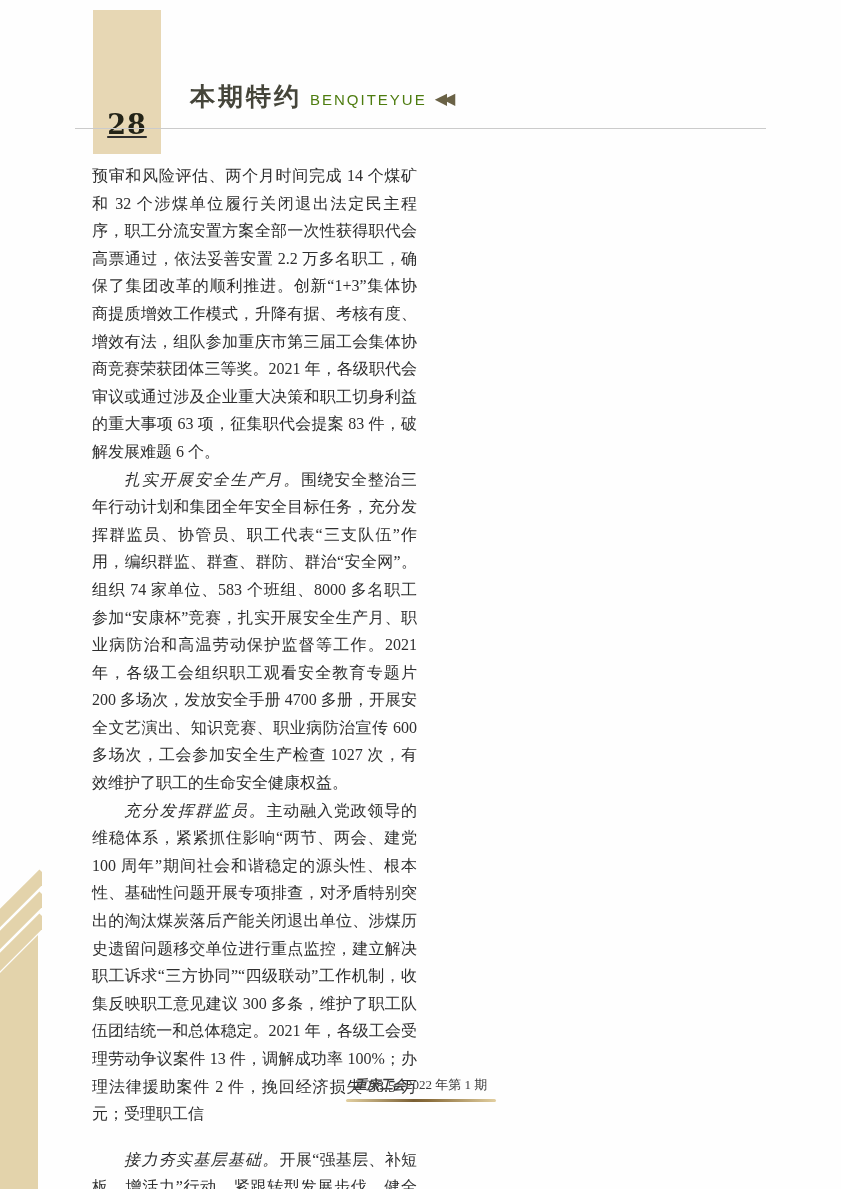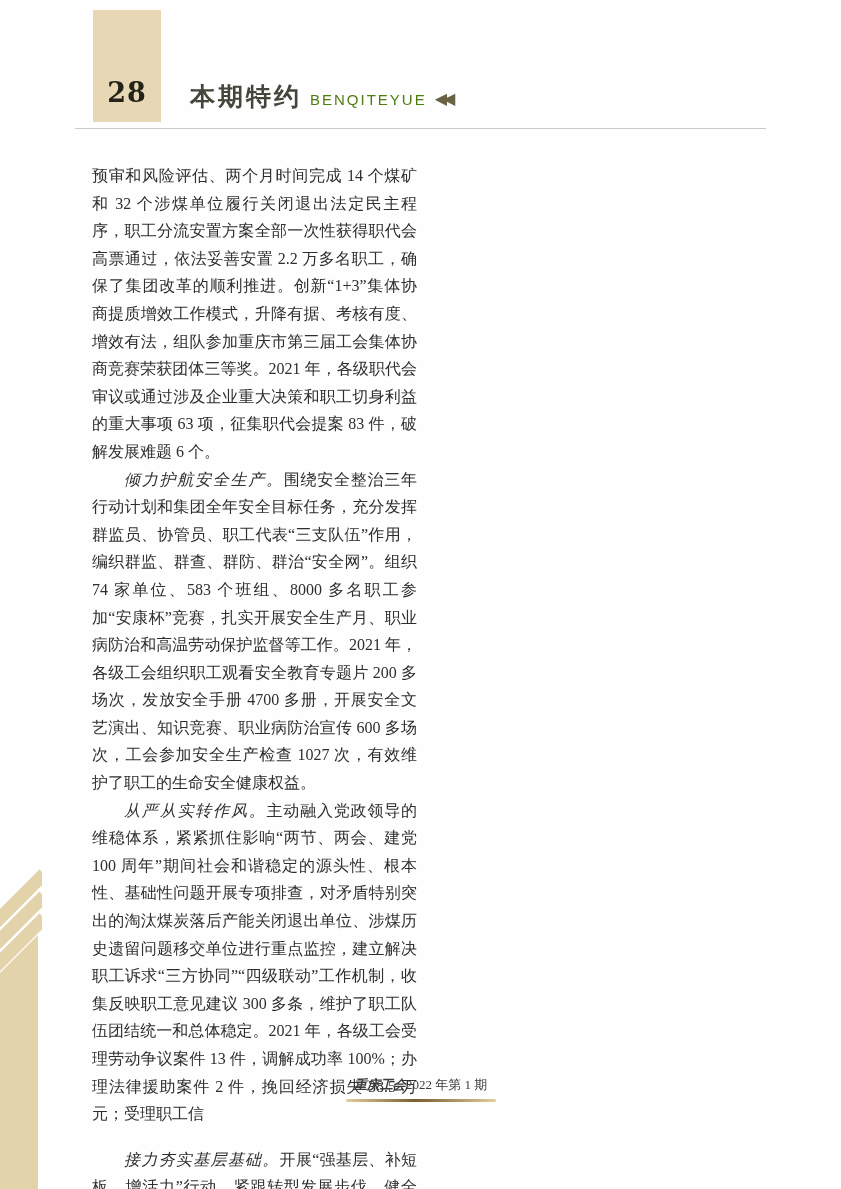--- a/index.html
+++ b/index.html
@@ -8,24 +8,25 @@
     position: relative;
     width: 841px; height: 1189px;
     background: #fefefe;
     overflow: hidden;
     font-family: "Liberation Serif", serif;
     color: #2e2e2e;
   }
   
   .page-num-block {
     position: absolute; left: 93px; top: 10px;
-    width: 68px; height: 112px;
+    width: 68px; height: 144px;
     background: #e7d7b4;
     display: flex; align-items: flex-end; justify-content: center;
     padding-bottom: 14px;
+    text-decoration: underline;
   }
   .page-num {
     font-family: "DejaVu Serif", serif;
     font-weight: bold; font-size: 27px; color: #232317;
     letter-spacing: 1px;
   }
   .header-row {
     position: absolute; left: 190px; top: 80px;
     display: flex; align-items: baseline; gap: 8px;
   }
@@ -111,22 +112,22 @@
   <svg class="deco-svg" width="42" height="327" viewBox="0 0 42 327">
     <line x1="-6" y1="62" x2="44" y2="12" stroke="#e3d3ab" stroke-width="13"></line>
     <line x1="-6" y1="84" x2="44" y2="34" stroke="#e3d3ab" stroke-width="13"></line>
     <line x1="-6" y1="106" x2="44" y2="56" stroke="#e3d3ab" stroke-width="13"></line>
     <polygon points="0,111 38,73 38,327 0,327" fill="#e3d3ab"></polygon>
   </svg>
 
   <div class="columns">
     <div class="col">
       <p><span>预审和风险评估、两个月时间完成 14 个煤矿和 32 个涉煤单位履行关闭退出法定民主程序，职工分流安置方案全部一次性获得职代会高票通过，依法妥善安置 2.2 万多名职工，确保了集团改革的顺利推进。创新“1+3”集体协商提质增效工作模式，升降有据、考核有度、增效有法，组队参加重庆市第三届工会集体协商竞赛荣获团体三等奖。2021 年，各级职代会审议或通过涉及企业重大决策和职工切身利益的重大事项 63 项，征集职代会提案 83 件，破解发展难题 6 个。</span></p>
-      <p class="indent"><span class="lead">倾力护航安全生产。</span><span>围绕安全整治三年行动计划和集团全年安全目标任务，充分发挥群监员、协管员、职工代表“三支队伍”作用，编织群监、群查、群防、群治“安全网”。组织 74 家单位、583 个班组、8000 多名职工参加“安康杯”竞赛，扎实开展安全生产月、职业病防治和高温劳动保护监督等工作。2021 年，各级工会组织职工观看安全教育专题片 200 多场次，发放安全手册 4700 多册，开展安全文艺演出、知识竞赛、职业病防治宣传 600 多场次，工会参加安全生产检查 1027 次，有效维护了职工的生命安全健康权益。</span></p>
-      <p class="indent"><span class="lead">从严从实转作风。</span><span>主动融入党政领导的维稳体系，紧紧抓住影响“两节、两会、建党 100 周年”期间社会和谐稳定的源头性、根本性、基础性问题开展专项排查，对矛盾特别突出的淘汰煤炭落后产能关闭退出单位、涉煤历史遗留问题移交单位进行重点监控，建立解决职工诉求“三方协同”“四级联动”工作机制，收集反映职工意见建议 300 多条，维护了职工队伍团结统一和总体稳定。2021 年，各级工会受理劳动争议案件 13 件，调解成功率 100%；办理法律援助案件 2 件，挽回经济损失 38.5 万元；受理职工信</span></p>
+      <p class="indent"><span class="lead">扎实开展安全生产月。</span><span>围绕安全整治三年行动计划和集团全年安全目标任务，充分发挥群监员、协管员、职工代表“三支队伍”作用，编织群监、群查、群防、群治“安全网”。组织 74 家单位、583 个班组、8000 多名职工参加“安康杯”竞赛，扎实开展安全生产月、职业病防治和高温劳动保护监督等工作。2021 年，各级工会组织职工观看安全教育专题片 200 多场次，发放安全手册 4700 多册，开展安全文艺演出、知识竞赛、职业病防治宣传 600 多场次，工会参加安全生产检查 1027 次，有效维护了职工的生命安全健康权益。</span></p>
+      <p class="indent"><span class="lead">充分发挥群监员。</span><span>主动融入党政领导的维稳体系，紧紧抓住影响“两节、两会、建党 100 周年”期间社会和谐稳定的源头性、根本性、基础性问题开展专项排查，对矛盾特别突出的淘汰煤炭落后产能关闭退出单位、涉煤历史遗留问题移交单位进行重点监控，建立解决职工诉求“三方协同”“四级联动”工作机制，收集反映职工意见建议 300 多条，维护了职工队伍团结统一和总体稳定。2021 年，各级工会受理劳动争议案件 13 件，调解成功率 100%；办理法律援助案件 2 件，挽回经济损失 38.5 万元；受理职工信</span></p>
     </div>
 
     <div class="col">
       <p class="indent"><span class="lead">接力夯实基层基础。</span><span>开展“强基层、补短板、增活力”行动，紧跟转型发展步伐，健全完善并规范基层工会组建和会员发展，督促指导兴能、新材料、综合能源 3 家单位依法组建工会，新建三级工会 5 个，发展会员 308 人，职工入会率达到 97%以上，女职工组织组建率达到 98%，工会工作的组织基础进一步夯实。指导燃气、松藻、旗能、商贸 4 家企业工会依法换届选举。</span></p>
       <p class="signature">(重庆市能源投资集团有限公司工会)</p>
     </div>
   </div>
 
   <div class="footer">
     <div class="footer-text">

